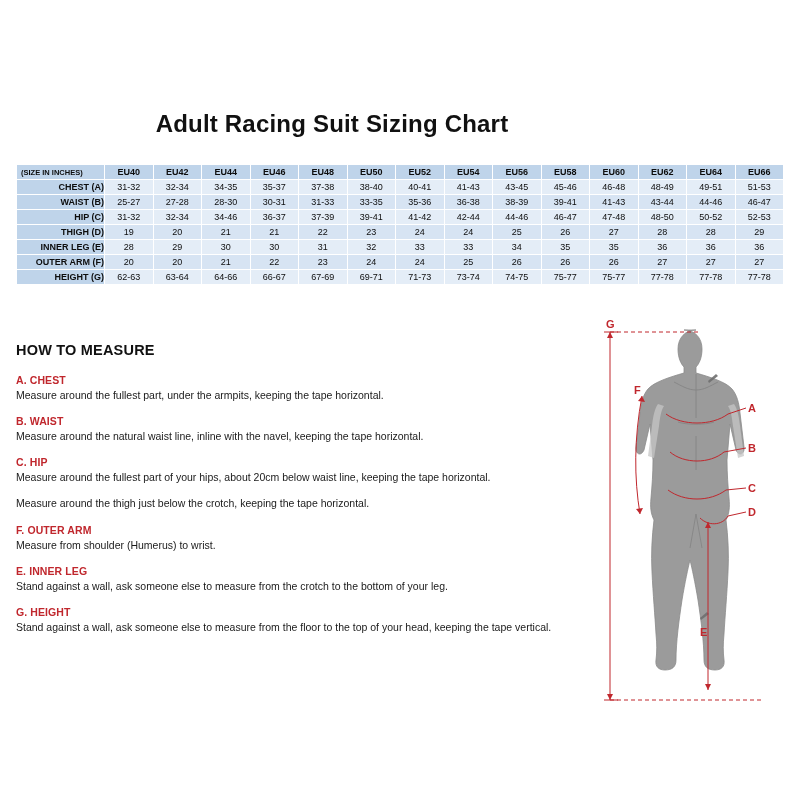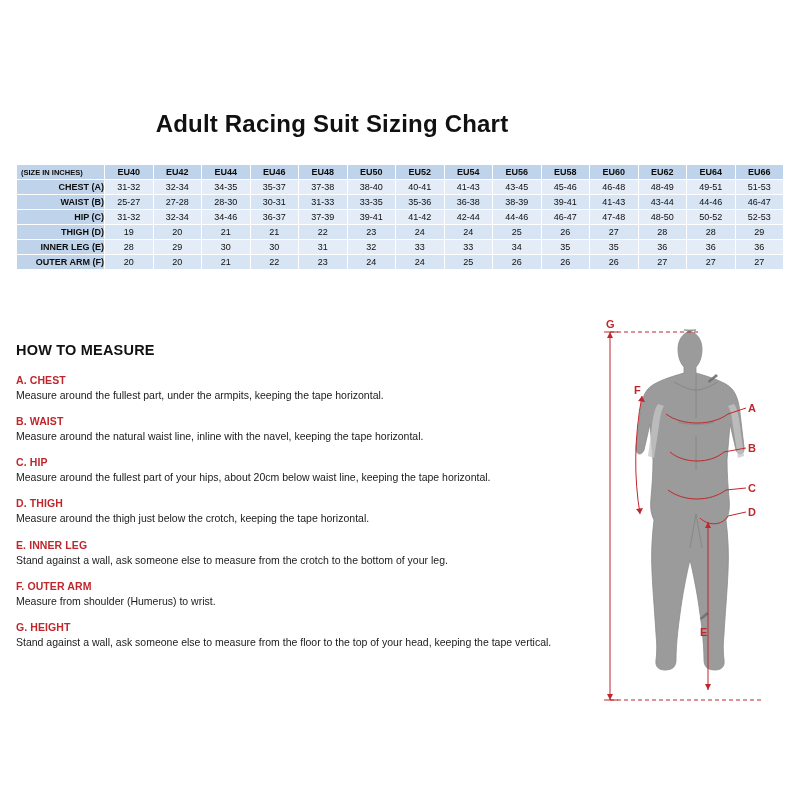--- a/index.html
+++ b/index.html
@@ -264,50 +264,66 @@
           <td class="val">24</td>
           <td class="val">24</td>
           <td class="val">25</td>
           <td class="val">26</td>
           <td class="val">26</td>
           <td class="val">26</td>
           <td class="val">27</td>
           <td class="val">27</td>
           <td class="val">27</td>
         </tr>
+        <tr>
+          <td class="rowhead">HEIGHT (G)</td>
+          <td class="val">62-63</td>
+          <td class="val">63-64</td>
+          <td class="val">64-66</td>
+          <td class="val">66-67</td>
+          <td class="val">67-69</td>
+          <td class="val">69-71</td>
+          <td class="val">71-73</td>
+          <td class="val">73-74</td>
+          <td class="val">74-75</td>
+          <td class="val">75-77</td>
+          <td class="val">75-77</td>
+          <td class="val">77-78</td>
+          <td class="val">77-78</td>
+          <td class="val">77-78</td>
+        </tr>
       </tbody>
     </table>
   </div>
 
   <div class="howto">
     <h2>HOW TO MEASURE</h2>
 
     <div class="measure-block">
       <div class="measure-title">A. CHEST</div>
       <div class="measure-text">Measure around the fullest part, under the armpits, keeping the tape horizontal.</div>
     </div>
     <div class="measure-block">
       <div class="measure-title">B. WAIST</div>
       <div class="measure-text">Measure around the natural waist line, inline with the navel, keeping the tape horizontal.</div>
     </div>
     <div class="measure-block">
       <div class="measure-title">C. HIP</div>
       <div class="measure-text">Measure around the fullest part of your hips, about 20cm below waist line, keeping the tape horizontal.</div>
     </div>
     <div class="measure-block">
-      <div class="measure-title">D. THIGH</div>
       <div class="measure-text">Measure around the thigh just below the crotch, keeping the tape horizontal.</div>
+    </div>
+    <div class="measure-block">
+      <div class="measure-title">F. OUTER ARM</div>
+      <div class="measure-text">Measure from shoulder (Humerus) to wrist.</div>
     </div>
     <div class="measure-block">
       <div class="measure-title">E. INNER LEG</div>
       <div class="measure-text">Stand against a wall, ask someone else to measure from the crotch to the bottom of your leg.</div>
-    </div>
-    <div class="measure-block">
-      <div class="measure-title">F. OUTER ARM</div>
-      <div class="measure-text">Measure from shoulder (Humerus) to wrist.</div>
     </div>
     <div class="measure-block">
       <div class="measure-title">G. HEIGHT</div>
       <div class="measure-text">Stand against a wall, ask someone else to measure from the floor to the top of your head, keeping the tape vertical.</div>
     </div>
   </div>
 
   <div class="figure">
     <svg width="200" height="400" viewBox="0 0 200 400">
 

